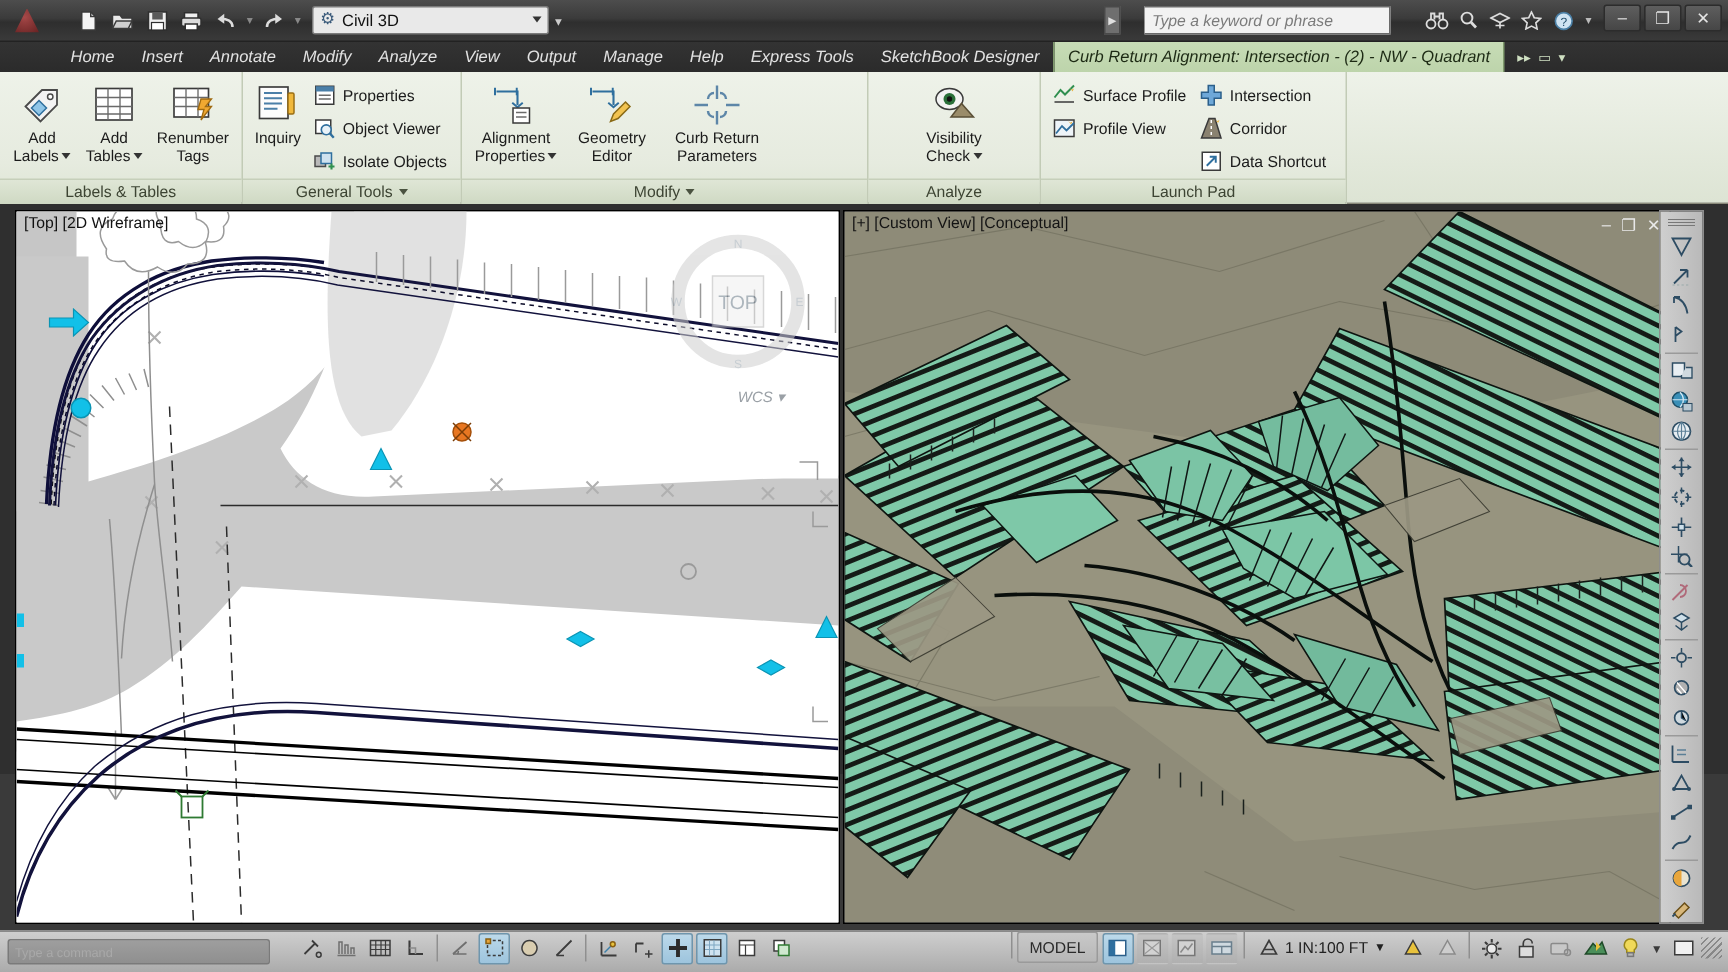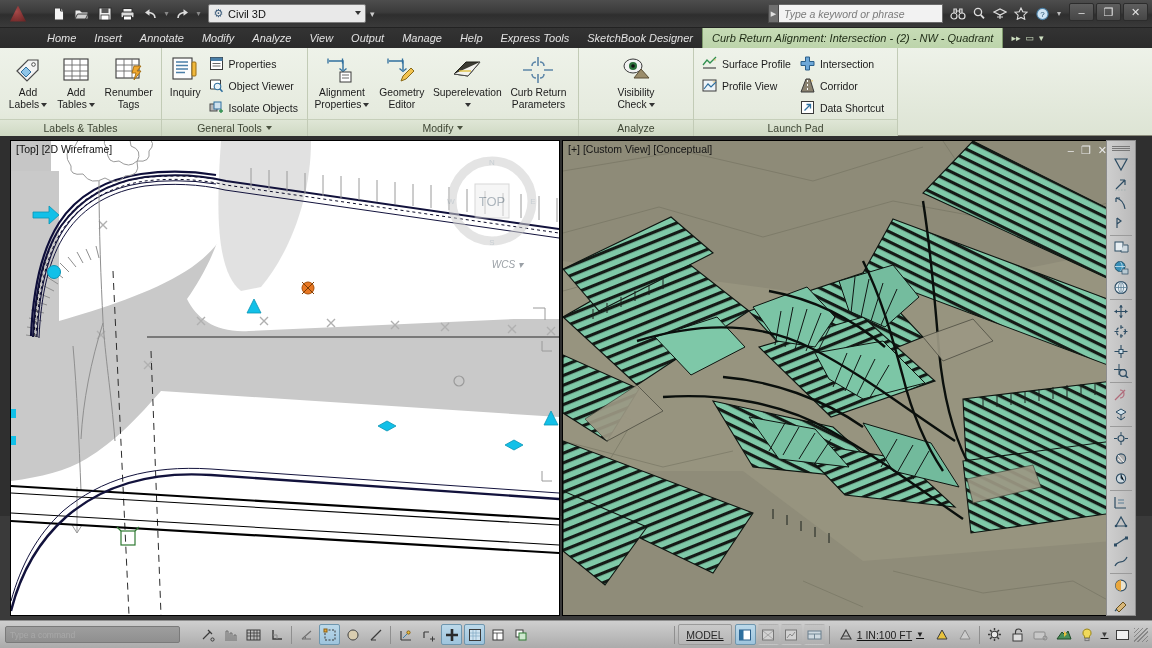--- a/index.html
+++ b/index.html
@@ -43,21 +43,21 @@
   }
   .wsbox .caret { position:absolute; right:4px; top:6px; width:0;height:0;
     border-left:3.5px solid transparent;border-right:3.5px solid transparent;border-top:4px solid #333; }
   .qat-more { color:#ccc; font-size:9px; margin-left:4px; }
 
   .doctitle {
     position:absolute; left:0; right:0; top:4px; text-align:center;
     font-size:11.5px; color:#e8e8e8; pointer-events:none;
   }
   .infocenter {
-    position:absolute; right:88px; top:4px; display:flex; align-items:center; gap:0px;
+    position:absolute; right:88px; top:4px; display:flex; align-items:center; gap:16px;
   }
   .ic-arrow { width:11px;height:19px; background:#6f6f6f; border:1px solid #4a4a4a;
     color:#e0e0e0; font-size:7px; display:flex;align-items:center;justify-content:center;}
   .searchbox {
     width:164px;height:19px;background:#f2f2f2;border:1px solid #6a6a6a;border-left:none;
     display:flex;align-items:center;padding-left:5px;font-style:italic;font-size:10.5px;color:#7b7b7b;
   }
   .ic-icons { display:flex; align-items:center; gap:3px; margin-left:6px; color:#d8d8d8; font-size:13px;}
   .ic-icons span { width:18px;height:19px;display:flex;align-items:center;justify-content:center;}
   .wctrl { position:absolute; right:4px; top:3px; display:flex; gap:2px; }
@@ -136,21 +136,21 @@
     border:1px solid #8d8d8d; display:flex; flex-direction:column; align-items:center;
     padding-top:5px; gap:1px; overflow:hidden;
   }
   .navbar3d .grip { width:18px;height:5px; background:repeating-linear-gradient(to bottom,#777,#777 1px,transparent 1px,transparent 2px); margin-bottom:3px;}
   .navbar3d .ni { width:22px;height:20px; display:flex;align-items:center;justify-content:center;
                   font-size:12px; color:#2d4c63; }
   .navbar3d .nsep { width:22px;height:1px;background:#9a9a9a;margin:1px 0;}
   .statusbar {
     position:absolute; left:0; top:620px; width:1152px; height:28px;
     background:linear-gradient(to bottom,#cfcfcf 0%,#bdbdbd 50%,#ababab 100%);
-    border-top:1px solid #8e8e8e; display:flex; align-items:center;text-decoration:underline;
+    border-top:1px solid #8e8e8e; display:flex; 
   }
   .sb-left { width:196px; height:28px; position:relative; }
   .sb-cmd {
     position:absolute; left:5px; top:5px; width:175px;height:17px;
     background:linear-gradient(#9e9e9e,#8f8f8f); border:1px solid #7a7a7a; border-radius:2px;
     font-size:8.5px; color:#a9a9a9; line-height:17px; padding-left:4px; overflow:hidden; white-space:nowrap;
   }
   .sgrp { display:flex; align-items:center; height:22px; }
   .sbtn {
     width:21px;height:21px; margin:0 1px; display:flex;align-items:center;justify-content:center;
@@ -416,31 +416,20 @@
                 <path d="M2 3.5v5M16.5 3.5v5" stroke="#2f6f9e" stroke-width="1.3"></path>
                 <path d="M13.5 13.5l3.5 3 3.5-3" fill="none" stroke="#2f6f9e" stroke-width="1.3"></path>
                 <path d="M15 26l2-5 8-8 3 3-8 8z" fill="#f2c350" stroke="#8a6a16" stroke-width="1"></path>
               </svg>
           </span>
           <span>Geometry</span>
           <span>Editor</span>
         </div>
         <div class="bigbtn w72">
           <span class="glyph">
-            <svg width="34" height="28" viewBox="0 0 34 28">
-                <path d="M4 18L16 6h14L18 20z" fill="#3b3b33" stroke="#1e1e18"></path>
-                <path d="M4 18l14 2 12-14" fill="#f2f2ee" stroke="#4a4a4a" stroke-width="1"></path>
-                <path d="M9 15h12" stroke="#e0c040" stroke-width="1.4"></path>
-              </svg>
-          </span>
-          <span>Superelevation</span>
-          <span><i class="dropcaret"></i></span>
-        </div>
-        <div class="bigbtn w72">
-          <span class="glyph">
             <svg width="32" height="28" viewBox="0 0 32 28">
                 <path d="M16 1v9M16 18v9M1 14h9M22 14h9" stroke="#5d86a8" stroke-width="1.6"></path>
                 <path d="M10 10a4 4 0 0 1 4-4M18 6a4 4 0 0 1 4 4M22 18a4 4 0 0 1-4 4M14 22a4 4 0 0 1-4-4" fill="none" stroke="#5d86a8" stroke-width="1.6"></path>
               </svg>
           </span>
           <span>Curb Return</span>
           <span>Parameters</span>
         </div>
       </div>
       <div class="panel-title">

